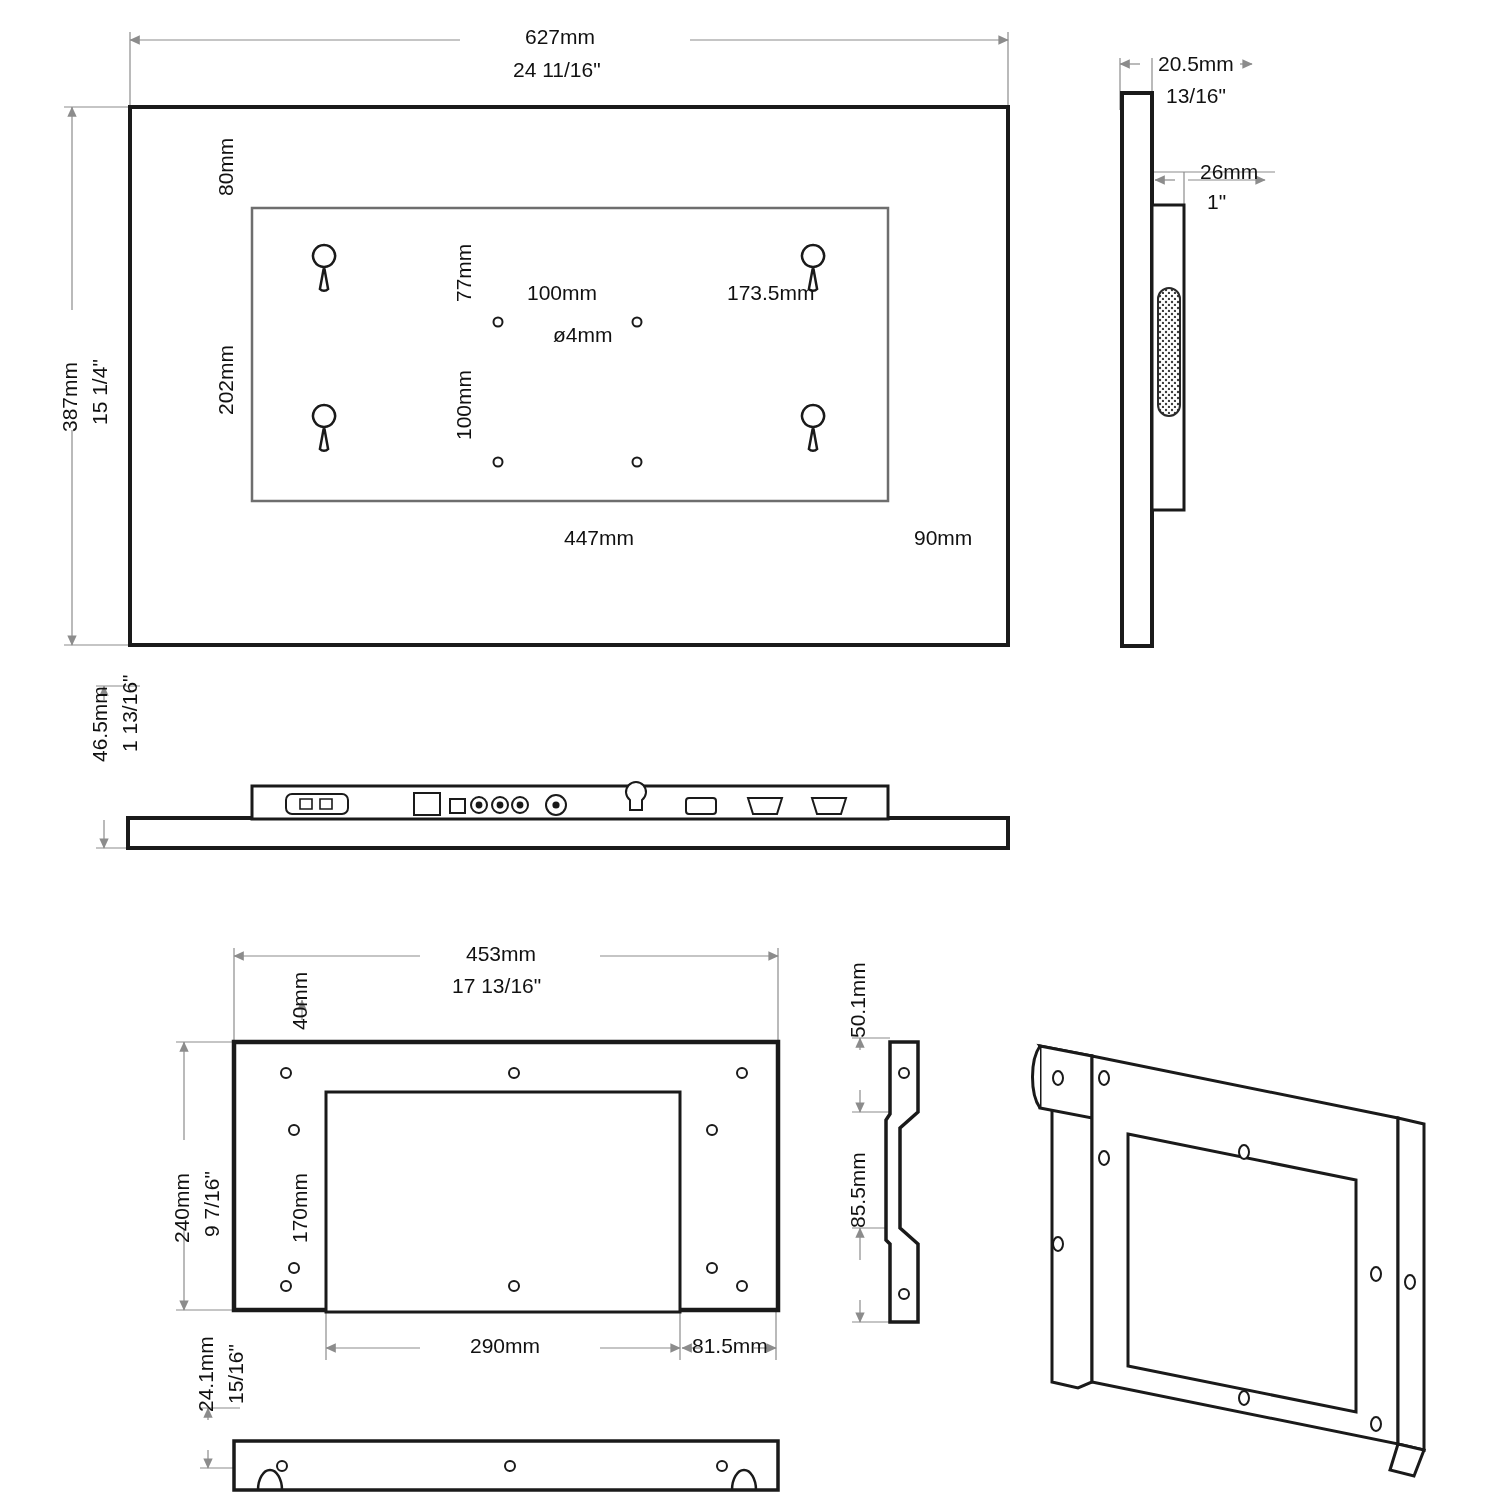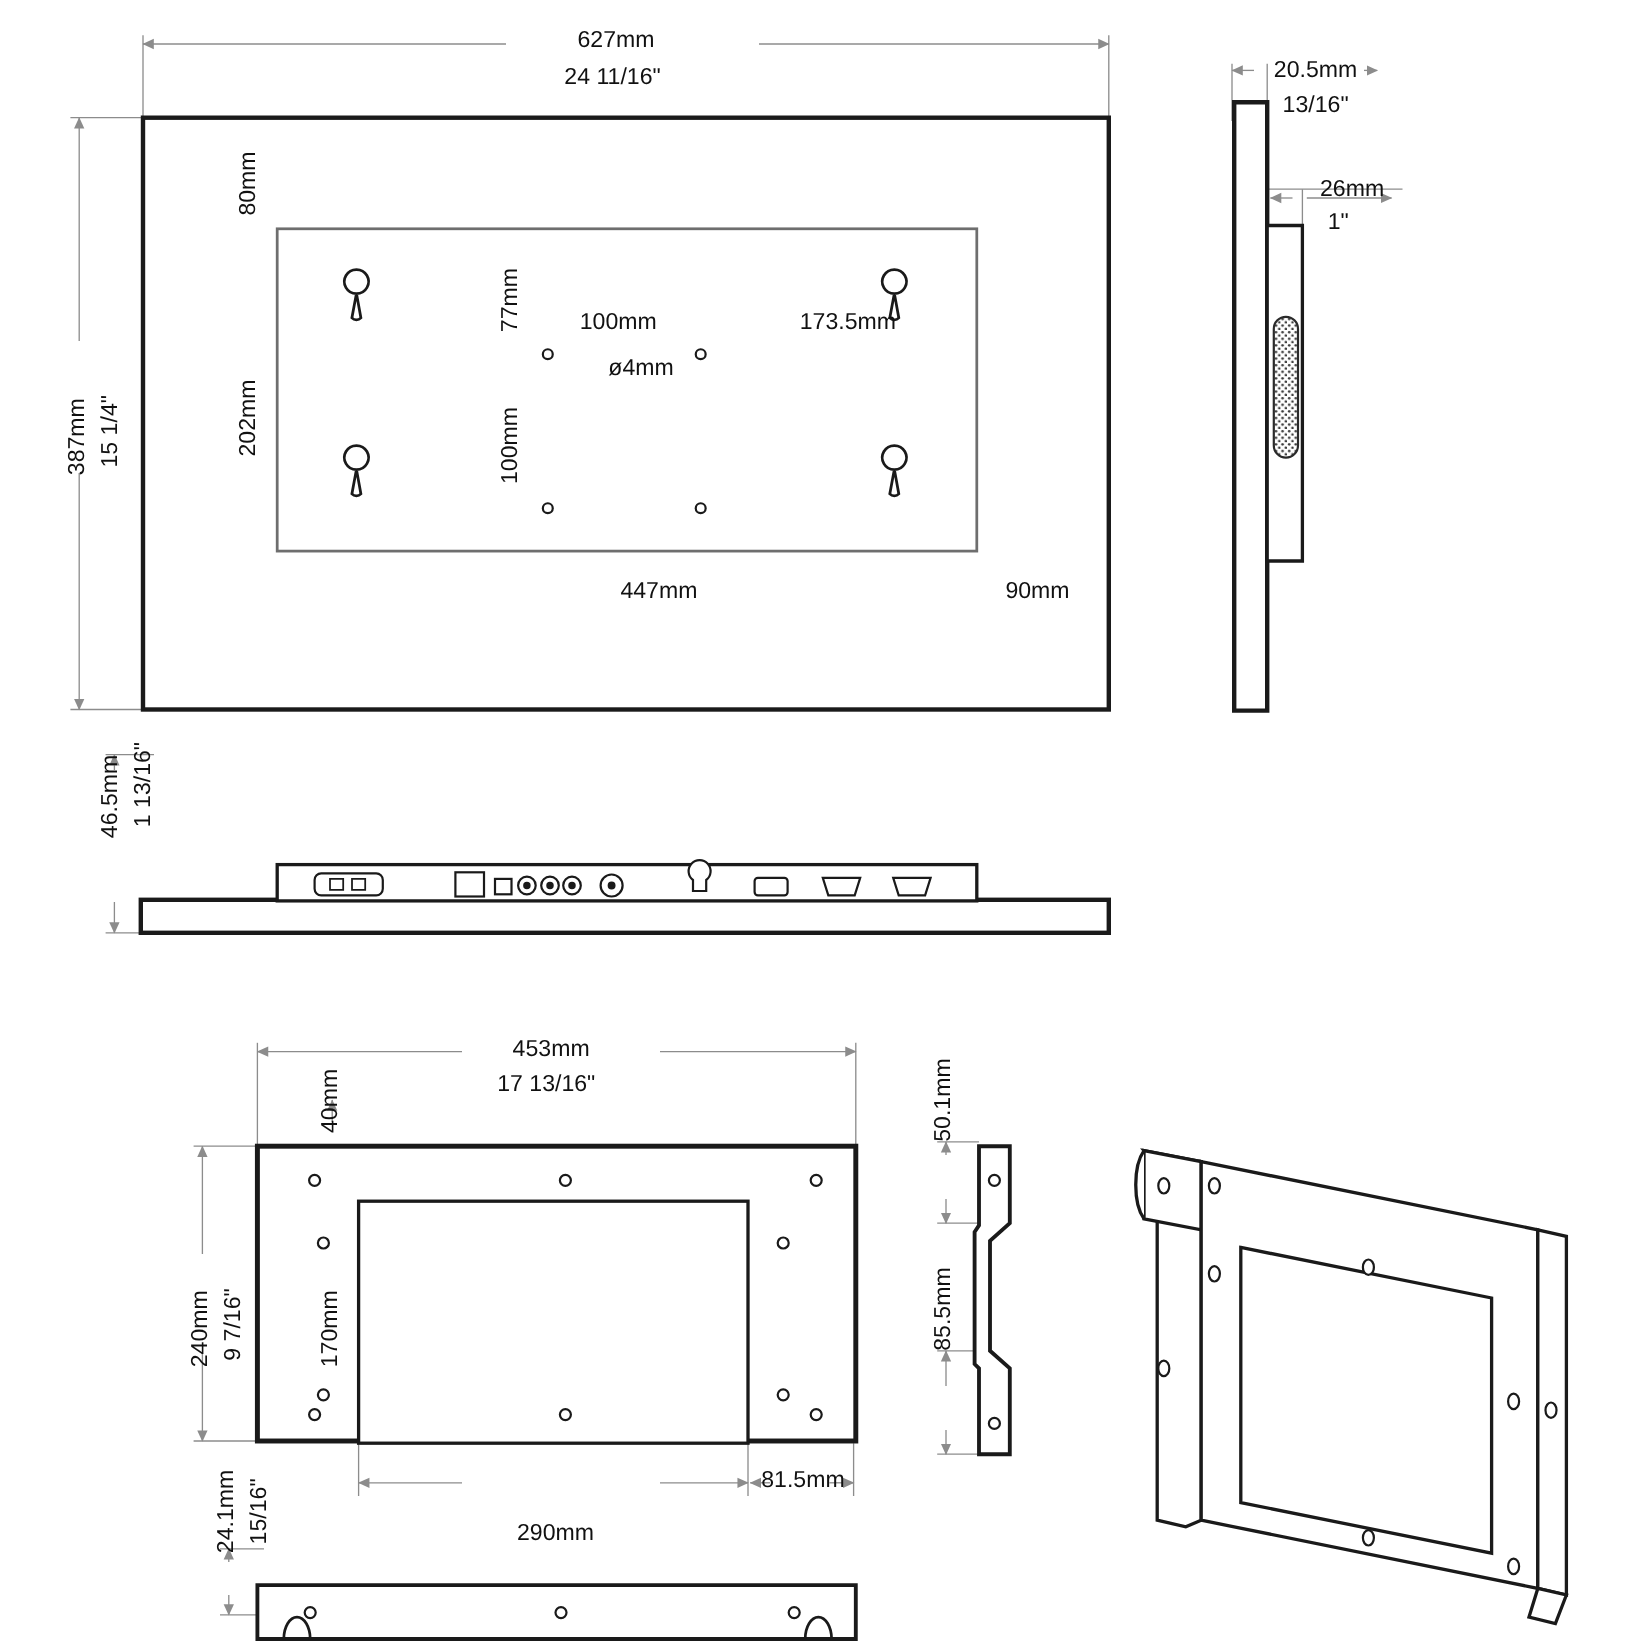--- a/index.html
+++ b/index.html
@@ -264,21 +264,21 @@
 
 <div class="lbl rot" style="left:88px;top:762px;">46.5mm</div>
 <div class="lbl rot" style="left:118px;top:752px;">1 13/16"</div>
 
 <div class="lbl" style="left:466px;top:942px;text-align:center;">453mm</div>
 <div class="lbl" style="left:452px;top:974px;">17 13/16"</div>
 <div class="lbl rot" style="left:288px;top:1030px;">40mm</div>
 <div class="lbl rot" style="left:170px;top:1243px;">240mm</div>
 <div class="lbl rot" style="left:200px;top:1237px;">9 7/16"</div>
 <div class="lbl rot" style="left:288px;top:1243px;">170mm</div>
-<div class="lbl" style="left:470px;top:1334px;margin-top:48px;">290mm</div>
+<div class="lbl" style="left:470px;top:1334px;">290mm</div>
 <div class="lbl" style="left:692px;top:1334px;">81.5mm</div>
 
 <div class="lbl rot" style="left:846px;top:1038px;">50.1mm</div>
 <div class="lbl rot" style="left:846px;top:1228px;">85.5mm</div>
 
 <div class="lbl rot" style="left:194px;top:1412px;">24.1mm</div>
 <div class="lbl rot" style="left:224px;top:1404px;">15/16"</div>
 
 </div>
 

